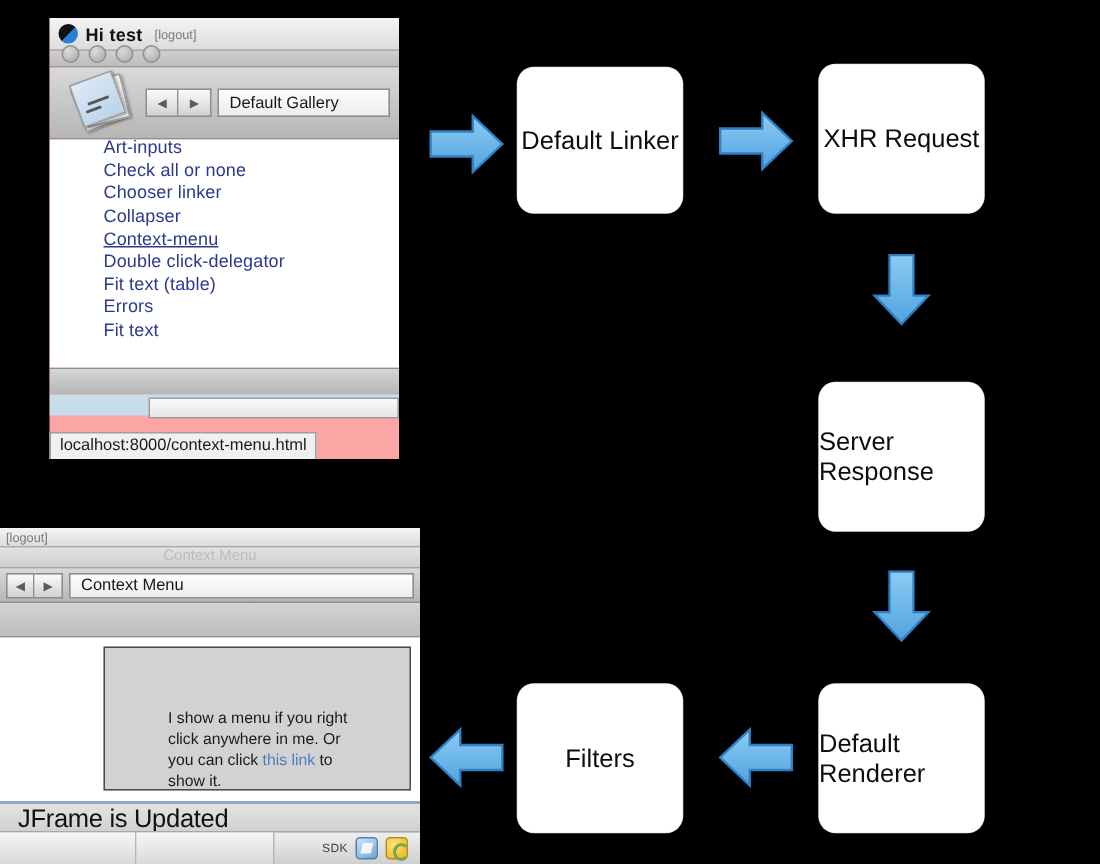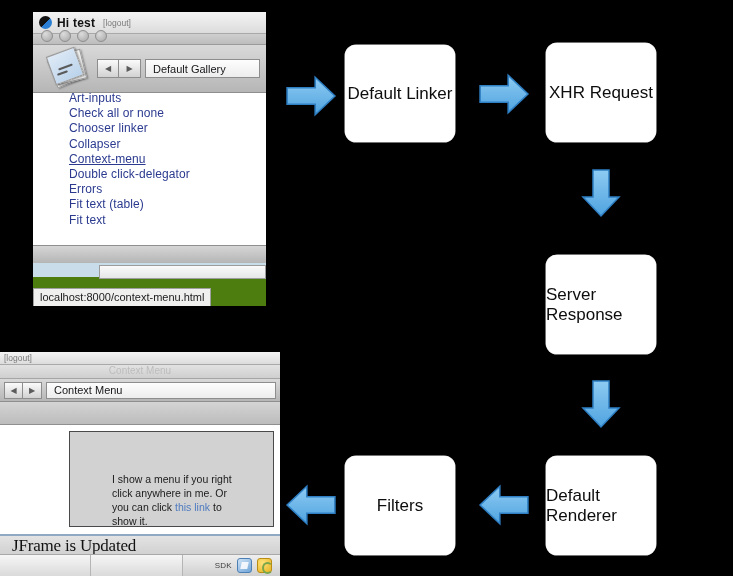--- a/index.html
+++ b/index.html
@@ -6,21 +6,21 @@
   html, body {
     margin: 0; padding: 0;
     background: #000;
     width: 733px; height: 576px;
     overflow: hidden;
     font-family: "Liberation Sans", sans-serif;
   }
   #root { position: relative; width: 733px; height: 576px; background: #000; }
 
   
-  .win { position: absolute; overflow: hidden; background: #4d7c0f; }
+  .win { position: absolute; overflow: hidden; background: #fca5a5; }
 
   .appbar {
     height: 22px;
     background: linear-gradient(#f4f4f4, #dcdcdc);
     border-bottom: 1px solid #a9a9a9;
     display: flex; align-items: center;
     padding-left: 6px;
   }
   .logo-dot {
     width: 13px; height: 13px; border-radius: 50%;
@@ -130,21 +130,21 @@
     margin: 12px; font-size: 10.5px; color: #1a1a1a; line-height: 14px;
   }
   .panel a { color: #4f7bbf; text-decoration: none; }
 
   .updatedband {
     position: absolute; left: 0; right: 0;
     background: linear-gradient(#e3e3e3,#cdcdcd);
     border-top: 2px solid #8fa9c4;
   }
   .updatedband .txt {
-    font-size: 17px; color: #111; padding-left: 12px; letter-spacing: -.2px; font-family: Liberation Serif, serif;
+    font-size: 17px; color: #111; padding-left: 12px; letter-spacing: -.2px;
   }
   .taskbar {
     position: absolute; left: 0; right: 0; bottom: 0; height: 22px;
     background: linear-gradient(#efefef,#cfcfcf);
     border-top: 1px solid #a8a8a8;
     display: flex; align-items: center;
   }
   .taskbar .slot {
     width: 145px; height: 100%;
     border-right: 1px solid #b5b5b5;
@@ -222,22 +222,22 @@
     </div>
 
     <div class="contentarea" style="height:152px;padding-left:30px;">
       <div class="linklist" style="margin-top:-3px;">
         <a href="#">Art-inputs</a>
         <a href="#">Check all or none</a>
         <a href="#">Chooser linker</a>
         <a href="#">Collapser</a>
         <a href="#" class="active">Context-menu</a>
         <a href="#">Double click-delegator</a>
+        <a href="#">Fit text (table)</a>
         <a href="#">Errors</a>
-        <a href="#">Fit text (table)</a>
         <a href="#">Fit text</a>
       </div>
     </div>
 
     <div class="botgrad"></div>
     <div class="statusband">
       <span class="inner"></span>
     </div>
     <div class="tooltip">localhost:8000/context-menu.html</div>
   </div>

